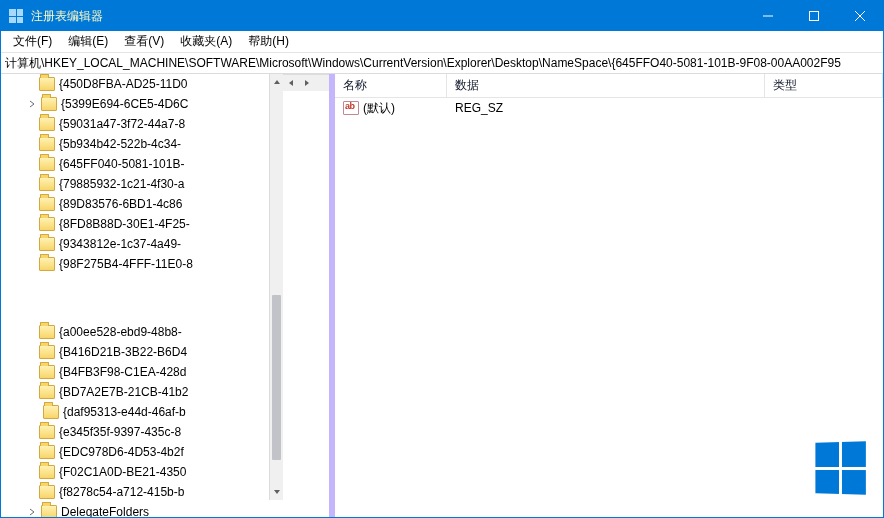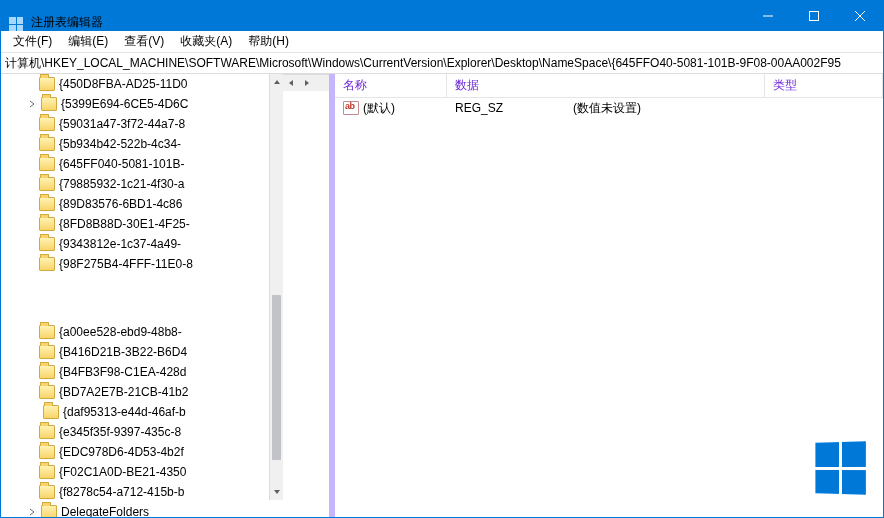--- a/index.html
+++ b/index.html
@@ -3,22 +3,22 @@
 <meta charset="utf-8">
 <style>
   * { box-sizing: border-box; }
   html, body { margin:0; padding:0; width:884px; height:518px;
     font-family: "Microsoft YaHei", "Segoe UI", Tahoma, sans-serif;
     font-size:12px; color:#000; background:#fff; overflow:hidden; }
   .window { width:884px; height:518px; display:flex; flex-direction:column;
     border:1px solid #0078d7; }
 
   
-  .titlebar { height:30px; background:#0078d7; color:#000000;
-    display:flex; align-items:flex-end; }
+  .titlebar { height:30px; background:#0078d7; color:#fef9c3;
+    display:flex; align-items:center; }
   .titlebar .appicon { width:14px; height:14px; margin:0 8px;
     display:grid; grid-template-columns:1fr 1fr; grid-template-rows:1fr 1fr;
     gap:1px; }
   .titlebar .appicon span { background:#a7d8ff; }
   .titlebar .title { flex:1; font-size:12px; }
   .titlebar .winbtn { width:46px; height:30px; display:flex;
     align-items:center; justify-content:center; cursor:pointer; }
   .titlebar svg { stroke:#fff; fill:none; stroke-width:1; }
 
   
@@ -74,21 +74,21 @@
     left:2px; width:30%; background:#c2c3c9; border-radius:1px; }
   .hscroll .corner { width:14px; background:#f0f0f0; }
   .hscroll svg { fill:#606060; }
 
   
   .listpane { flex:1; display:flex; flex-direction:column; min-height:0; }
   .listhdr { height:24px; display:flex; border-bottom:1px solid #e5e5e5;
     align-items:center; }
   .listhdr .col { height:100%; display:flex; align-items:center;
     padding-left:8px; border-right:1px solid #e5e5e5; font-size:12px;
-    color:#6d28d9; }
+    color:#0f172a; }
   .col.name { width:112px; } .col.type { width:118px; } .col.data { flex:1; }
   .listrow { height:20px; display:flex; align-items:center; }
   .listrow .cell { padding-left:8px; font-size:12px; }
   .cell.name { width:112px; display:flex; align-items:center; }
   .cell.type { width:118px; } .cell.data { flex:1; }
   .valicon { width:16px; height:14px; margin-right:4px; flex:0 0 16px;
     border:1px solid #c08a8e; background:#fff; position:relative;
     border-radius:1px; }
   .valicon::after { content:"ab"; position:absolute; left:1px; top:-1px;
     font-size:9px; color:#c0392b; font-weight:bold; letter-spacing:-0.5px; }
@@ -306,21 +306,20 @@
         <div class="col name">名称</div>
         <div class="col data">数据</div>
         <div class="col type">类型</div>
       </div>
       <div class="listrow">
         <div class="cell name">
           <span class="valicon"></span>
           <span>(默认)</span>
         </div>
         <div class="cell type">REG_SZ</div>
-        <div class="cell data">(数值未设置)</div>
       </div>
     </div>
 
   </div>
 </div>
 
 <div class="watermark">
   <div class="winlogo">
     <span></span>
         <span></span>

